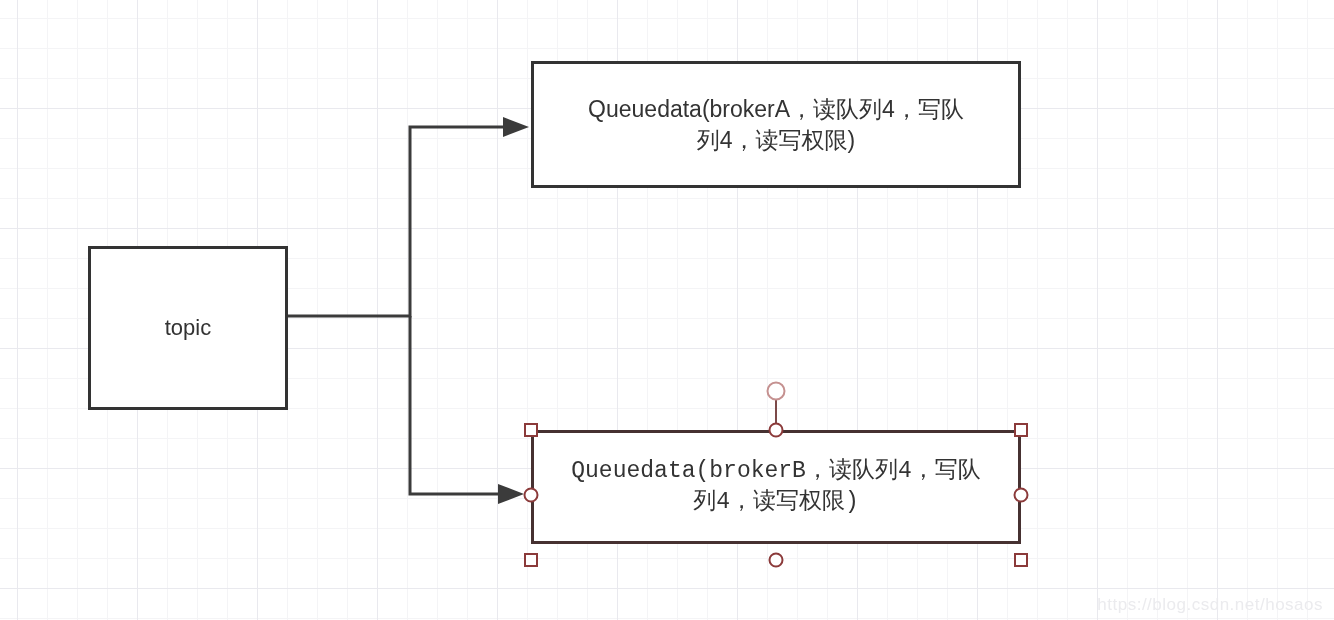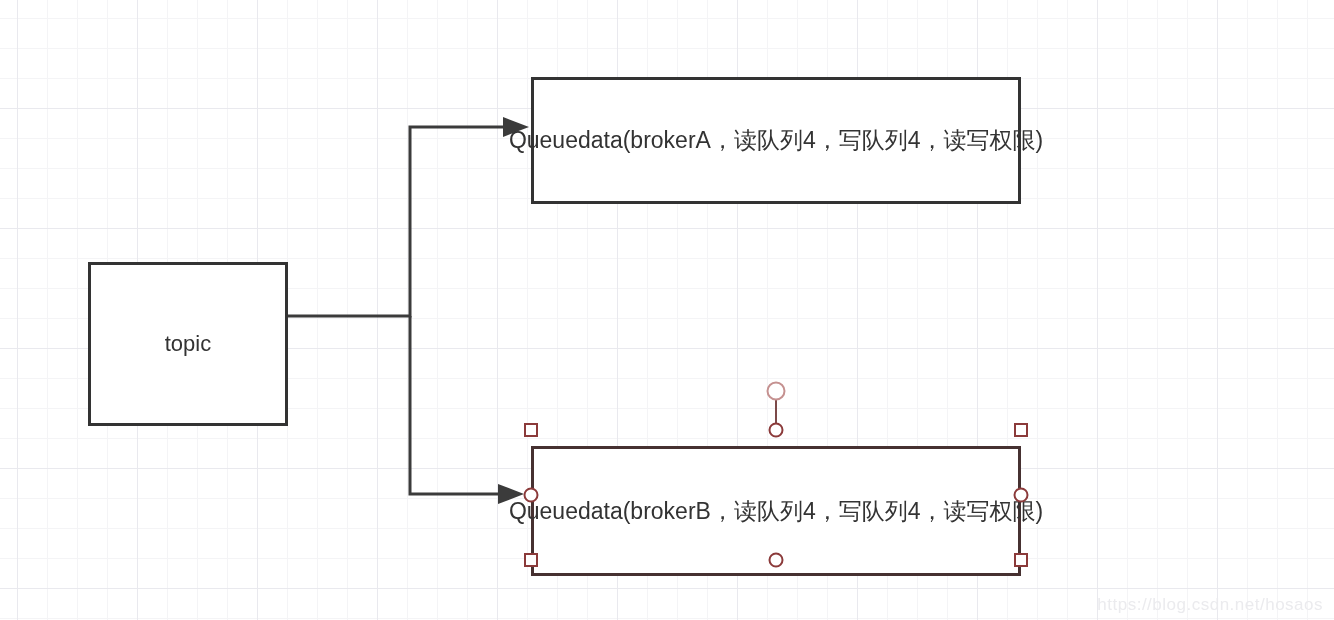--- a/index.html
+++ b/index.html
@@ -29,41 +29,40 @@
     pointer-events: none;
   }
   .connectors path { stroke: #3b3b3b; stroke-width: 3; fill: none; }
   .connectors polygon { fill: #3b3b3b; stroke: none; }
   .node {
     position: absolute;
     box-sizing: border-box;
     background: #ffffff;
     border: 3px solid #333333;
     display: flex;
-    flex-direction: row;
+    flex-direction: column;
     align-items: center;
     justify-content: center;
     text-align: center;
     color: #333333;
     cursor: default;
-    margin-top: 16px;
   }
   .node-topic {
     left: 88px; top: 246px;
     width: 200px; height: 164px;
     font-size: 22px;
   }
   .node-queue {
     left: 531px;
     width: 490px;
     font-size: 23px;
     line-height: 31px;
   }
   .node-brokerA { top: 61px; height: 127px; }
-  .node-brokerB { top: 430px; height: 130px; border-color: #463131; }
+  .node-brokerB { top: 430px; height: 114px; border-color: #463131; font-family: Liberation Mono, monospace; }
   .line { display: block; white-space: nowrap; }
 
   
   .handle {
     position: absolute;
     box-sizing: border-box;
     background: #ffffff;
     border: 2px solid #8b3a3a;
     transform: translate(-50%, -50%);
   }

